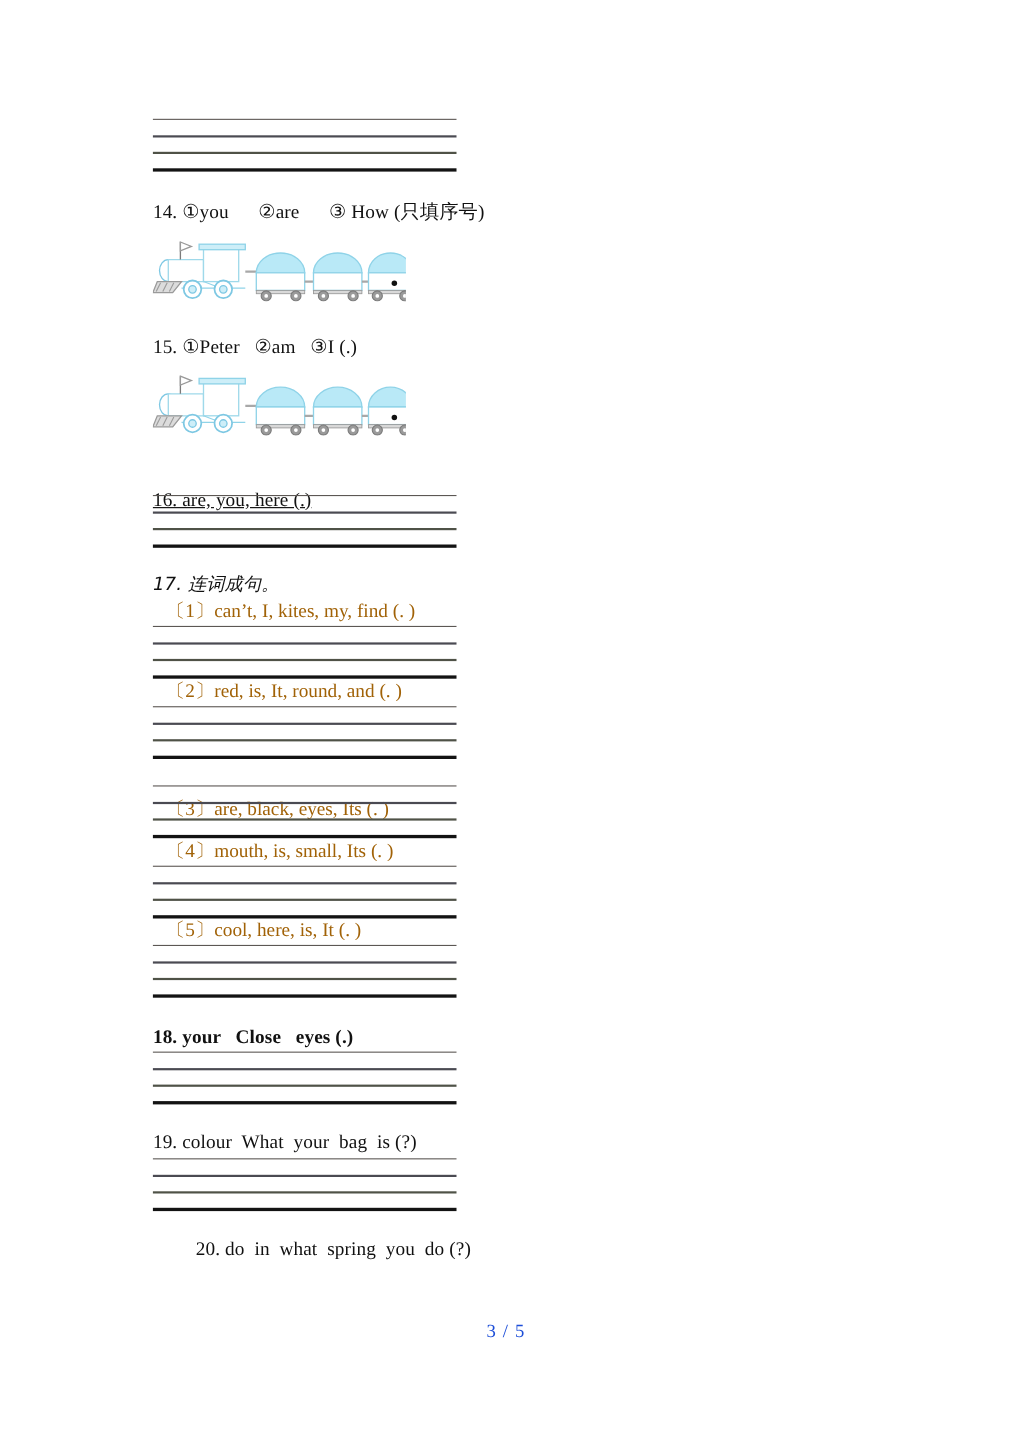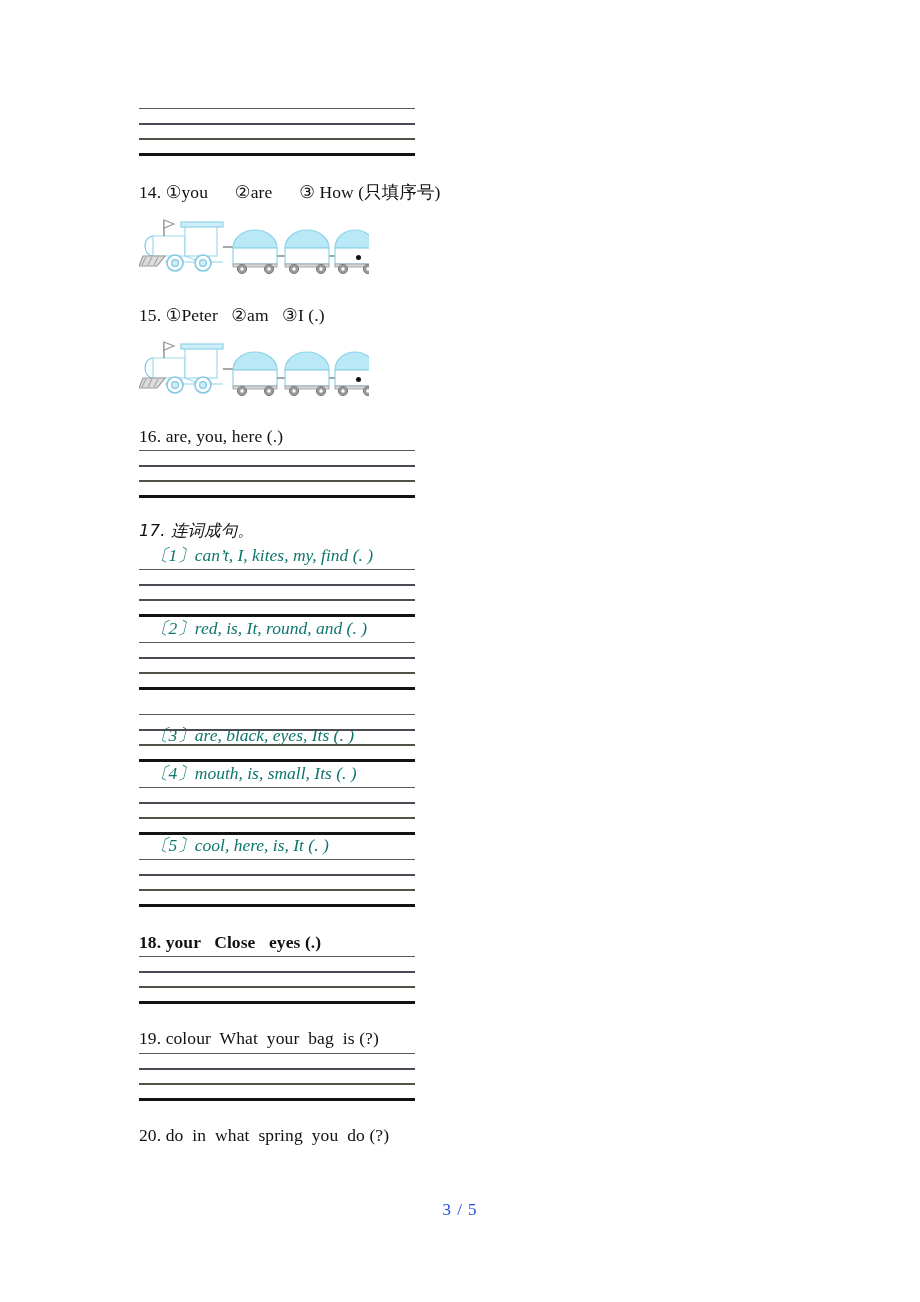--- a/index.html
+++ b/index.html
@@ -37,22 +37,21 @@
     letter-spacing: 0.1px;
     white-space: pre;
     color: #111;
   }
 
   .q-sub {
     font-size: 17.5px;
     line-height: 1.25;
     white-space: pre;
     padding-left: 12px;
-    color: #0f766e;
-    font-style: italic;
+    color: #a16207;
   }
 
   .cn {
     font-family: "DejaVu Sans", "Liberation Sans", sans-serif;
     font-size: 16.5px;
     font-style: italic;
   }
 
   
   .rules {
@@ -222,21 +221,21 @@
           <rect x="196" y="50" width="40" height="3" fill="#d9d9d9" stroke="#9a9a9a" stroke-width="0.8"></rect>
           <circle cx="204" cy="55" r="4.6" fill="#9a9a9a" stroke="#7a7a7a"></circle>
           <circle cx="204" cy="55" r="1.7" fill="#ffffff"></circle>
           <circle cx="229" cy="55" r="4.6" fill="#9a9a9a" stroke="#7a7a7a"></circle>
           <circle cx="229" cy="55" r="1.7" fill="#ffffff"></circle>
         </g>
       </svg>
     </div>
     <div style="position:absolute;left:217px;top:377px;width:5px;height:5px;border-radius:50%;background:#111;"></div>
 
-    <div class="blk" style="top:426px;">
+    <div class="blk" style="top:444px;text-decoration:underline;">
       <div class="q-text">16. are, you, here (.)</div>
     </div>
     <div class="blk" style="top:450px;">
       <div class="rules">
         <div class="ln l1"></div>
         <div class="ln l2"></div>
         <div class="ln l3"></div>
         <div class="ln l4"></div>
       </div>
     </div>
@@ -322,20 +321,20 @@
     </div>
     <div class="blk" style="top:1053px;">
       <div class="rules">
         <div class="ln l1"></div>
         <div class="ln l2"></div>
         <div class="ln l3"></div>
         <div class="ln l4"></div>
       </div>
     </div>
 
-    <div class="blk" style="top:1125px;">
+    <div class="blk" style="top:1125px;margin-left:39px;">
       <div class="q-text">20. do  in  what  spring  you  do (?)</div>
     </div>
 
   </div>
 
   <div class="footer">3 / 5</div>
 </div>
 
 </body></html>

